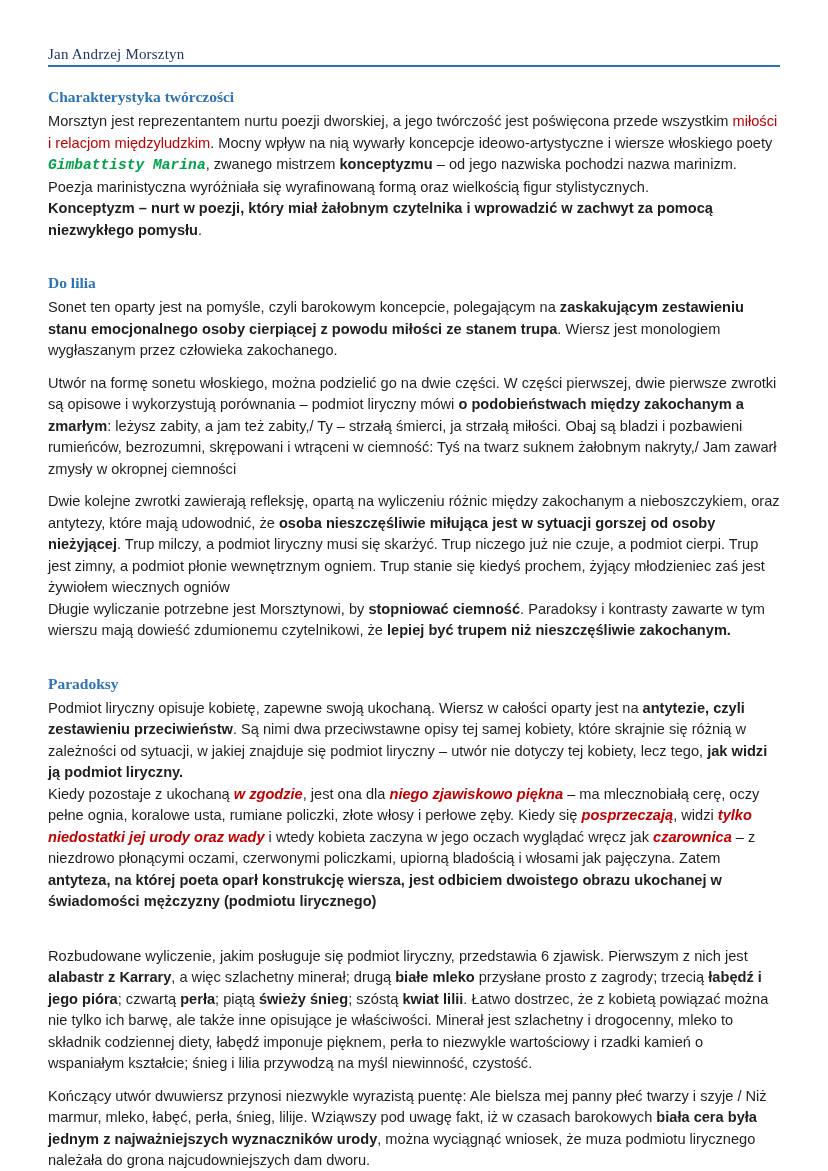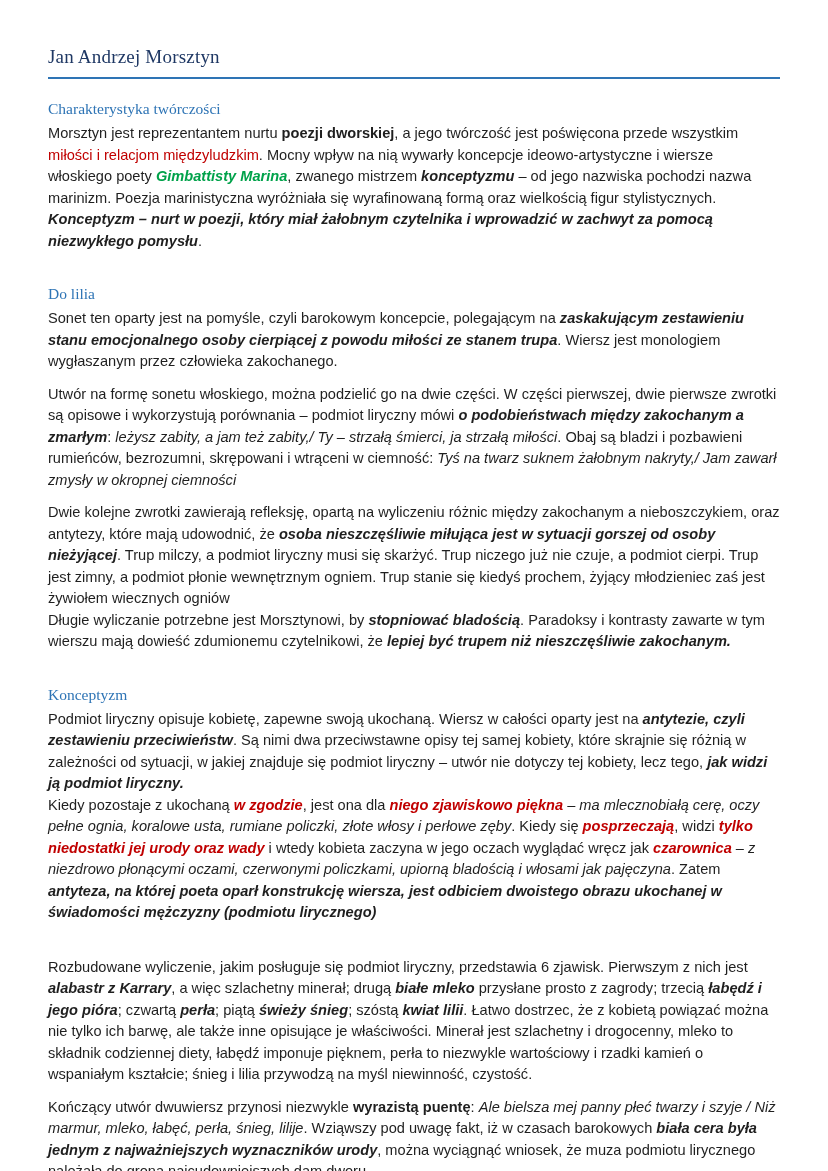--- a/index.html
+++ b/index.html
@@ -4,63 +4,63 @@
 <style>
   :root{
     --heading:#2E74B5; --title:#1F3864; --rule:#2E74B5;
     --red:#C00000; --green:#00A24A; --body:#1f1f1f;
   }
   *{margin:0;padding:0;box-sizing:border-box;}
   html,body{background:#ffffff;}
   body{width:828px;min-height:1171px;font-family:"Liberation Sans",sans-serif;color:var(--body);}
   .page{width:828px;min-height:1171px;padding:46px 48px 20px 48px;background:#fff;}
   .doc-title{
-    font-family:"Liberation Serif",serif;font-weight:400;font-size:19px;
-    color:var(--title);letter-spacing:.2px;padding-bottom:9px;
+    font-family:"Liberation Serif",serif;font-weight:400;font-size:15px;
+    color:var(--title);letter-spacing:.2px;padding-bottom:2px;
     border-bottom:2px solid var(--rule);
   }
   .section{margin-top:33px;}
   .section:first-child{margin-top:21px;}
   .heading{
-    font-family:"Liberation Serif",serif;font-weight:400;font-size:15.5px;
+    font-family:"Liberation Serif",serif;font-weight:700;font-size:15.5px;
     color:var(--heading);margin-bottom:5px;
   }
   .para{
     font-size:14.6px;line-height:21.5px;margin-bottom:11px;
     white-space:pre-wrap;text-align:left;
   }
   .para:last-child{margin-bottom:0;}
   .run{color:inherit;}
-  .run.b{font-weight:700;}
-  .run.i{font-style:italic;}
-  .run.bi{font-weight:700;font-style:italic;}
+  .run.b{font-weight:400;}
+  .run.i{}
+  .run.bi{font-weight:700;}
   .run.rb{font-weight:400;color:var(--red);}
   .run.rbi{font-weight:700;font-style:italic;color:var(--red);text-align:center;}
-  .run.gbi{font-weight:700;font-style:italic;color:var(--green);}
+  .run.gbi{font-weight:700;font-style:italic;color:var(--green);font-family:Liberation Mono, monospace;}
 </style>
 </head>
 <body>
 
 <div class="page">
   <h1 class="doc-title">Jan Andrzej Morsztyn</h1>
   <main id="sections">
       <section class="section">
         <h2 class="heading">Charakterystyka twórczości</h2>
         <p class="para"><span class="run">Morsztyn jest reprezentantem nurtu </span><span class="run b">poezji dworskiej</span><span class="run">, a jego twórczość jest poświęcona przede wszystkim </span><span class="run rb">miłości i relacjom międzyludzkim</span><span class="run">. Mocny wpływ na nią wywarły koncepcje ideowo-artystyczne i wiersze włoskiego poety </span><span class="run gbi">Gimbattisty Marina</span><span class="run">, zwanego mistrzem </span><span class="run bi">konceptyzmu</span><span class="run"> – od jego nazwiska pochodzi nazwa marinizm. Poezja marinistyczna wyróżniała się wyrafinowaną formą oraz wielkością figur stylistycznych.
 </span><span class="run bi">Konceptyzm – nurt w poezji, który miał żałobnym czytelnika i wprowadzić w zachwyt za pomocą niezwykłego pomysłu</span><span class="run">.</span></p>
       </section>
       <section class="section">
         <h2 class="heading">Do lilia</h2>
         <p class="para"><span class="run">Sonet ten oparty jest na pomyśle, czyli barokowym koncepcie, polegającym na </span><span class="run bi">zaskakującym zestawieniu stanu emocjonalnego osoby cierpiącej z powodu miłości ze stanem trupa</span><span class="run">. Wiersz jest monologiem wygłaszanym przez człowieka zakochanego.</span></p>
         <p class="para"><span class="run">Utwór na formę sonetu włoskiego, można podzielić go na dwie części. W części pierwszej, dwie pierwsze zwrotki są opisowe i wykorzystują porównania – podmiot liryczny mówi </span><span class="run bi">o podobieństwach między zakochanym a zmarłym</span><span class="run">: </span><span class="run i">leżysz zabity, a jam też zabity,/ Ty – strzałą śmierci, ja strzałą miłości</span><span class="run">. Obaj są bladzi i pozbawieni rumieńców, bezrozumni, skrępowani i wtrąceni w ciemność: </span><span class="run i">Tyś na twarz suknem żałobnym nakryty,/ Jam zawarł zmysły w okropnej ciemności</span></p>
         <p class="para"><span class="run">Dwie kolejne zwrotki zawierają refleksję, opartą na wyliczeniu różnic między zakochanym a nieboszczykiem, oraz antytezy, które mają udowodnić, że </span><span class="run bi">osoba nieszczęśliwie miłująca jest w sytuacji gorszej od osoby nieżyjącej</span><span class="run">. Trup milczy, a podmiot liryczny musi się skarżyć. Trup niczego już nie czuje, a podmiot cierpi. Trup jest zimny, a podmiot płonie wewnętrznym ogniem. Trup stanie się kiedyś prochem, żyjący młodzieniec zaś jest żywiołem wiecznych ogniów
-Długie wyliczanie potrzebne jest Morsztynowi, by </span><span class="run bi">stopniować bladością</span><span class="run">. Paradoksy i kontrasty zawarte w tym wierszu mają dowieść zdumionemu czytelnikowi, że </span><span class="run bi">lepiej być trupem niż nieszczęśliwie zakochanym.</span></p>
+Długie wyliczanie potrzebne jest Morsztynowi, by </span><span class="run bi">stopniować ciemność</span><span class="run">. Paradoksy i kontrasty zawarte w tym wierszu mają dowieść zdumionemu czytelnikowi, że </span><span class="run bi">lepiej być trupem niż nieszczęśliwie zakochanym.</span></p>
       </section>
       <section class="section">
-        <h2 class="heading">Konceptyzm</h2>
+        <h2 class="heading">Paradoksy</h2>
         <p class="para"><span class="run">Podmiot liryczny opisuje kobietę, zapewne swoją ukochaną. Wiersz w całości oparty jest na </span><span class="run bi">antytezie, czyli zestawieniu przeciwieństw</span><span class="run">. Są nimi dwa przeciwstawne opisy tej samej kobiety, które skrajnie się różnią w zależności od sytuacji, w jakiej znajduje się podmiot liryczny – utwór nie dotyczy tej kobiety, lecz tego, </span><span class="run bi">jak widzi ją podmiot liryczny.</span><span class="run">
 Kiedy pozostaje z ukochaną </span><span class="run rbi">w zgodzie</span><span class="run">, jest ona dla </span><span class="run rbi">niego zjawiskowo piękna</span><span class="run i"> – ma mlecznobiałą cerę, oczy pełne ognia, koralowe usta, rumiane policzki, złote włosy i perłowe zęby</span><span class="run">. Kiedy się </span><span class="run rbi">posprzeczają</span><span class="run">, widzi </span><span class="run rbi">tylko niedostatki jej urody oraz wady</span><span class="run"> i wtedy kobieta zaczyna w jego oczach wyglądać wręcz jak </span><span class="run rbi">czarownica</span><span class="run i"> – z niezdrowo płonącymi oczami, czerwonymi policzkami, upiorną bladością i włosami jak pajęczyna</span><span class="run">. Zatem </span><span class="run bi">antyteza, na której poeta oparł konstrukcję wiersza, jest odbiciem dwoistego obrazu ukochanej w świadomości mężczyzny (podmiotu lirycznego)</span></p>
       </section>
       <section class="section">
         <p class="para"><span class="run">Rozbudowane wyliczenie, jakim posługuje się podmiot liryczny, przedstawia 6 zjawisk. Pierwszym z nich jest </span><span class="run bi">alabastr z Karrary</span><span class="run">, a więc szlachetny minerał; drugą </span><span class="run bi">białe mleko</span><span class="run"> przysłane prosto z zagrody; trzecią </span><span class="run bi">łabędź i jego pióra</span><span class="run">; czwartą </span><span class="run bi">perła</span><span class="run">; piątą </span><span class="run bi">świeży śnieg</span><span class="run">; szóstą </span><span class="run bi">kwiat lilii</span><span class="run">. Łatwo dostrzec, że z kobietą powiązać można nie tylko ich barwę, ale także inne opisujące je właściwości. Minerał jest szlachetny i drogocenny, mleko to składnik codziennej diety, łabędź imponuje pięknem, perła to niezwykle wartościowy i rzadki kamień o wspaniałym kształcie; śnieg i lilia przywodzą na myśl niewinność, czystość.</span></p>
         <p class="para"><span class="run">Kończący utwór dwuwiersz przynosi niezwykle </span><span class="run b">wyrazistą puentę</span><span class="run">: </span><span class="run i">Ale bielsza mej panny płeć twarzy i szyje / Niż marmur, mleko, łabęć, perła, śnieg, lilije</span><span class="run">. Wziąwszy pod uwagę fakt, iż w czasach barokowych </span><span class="run bi">biała cera była jednym z najważniejszych wyznaczników urody</span><span class="run">, można wyciągnąć wniosek, że muza podmiotu lirycznego należała do grona najcudowniejszych dam dworu. </span></p>
       </section>
     </main>
 </div>
 

